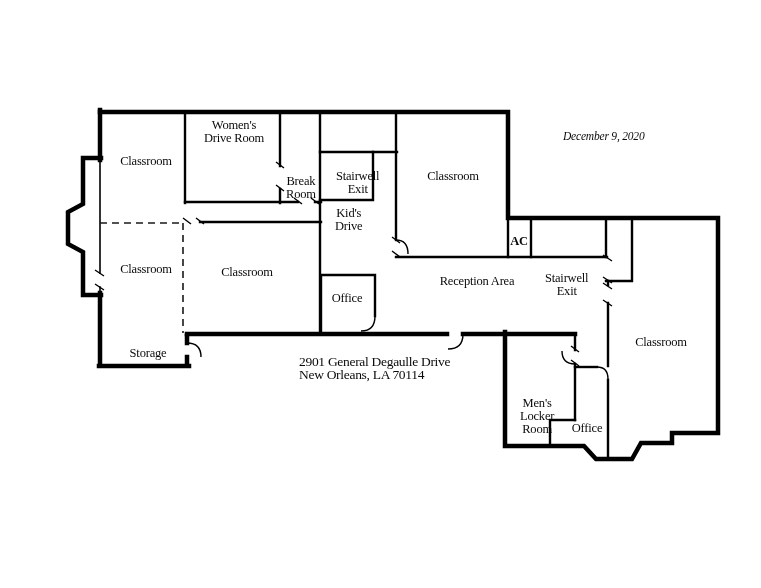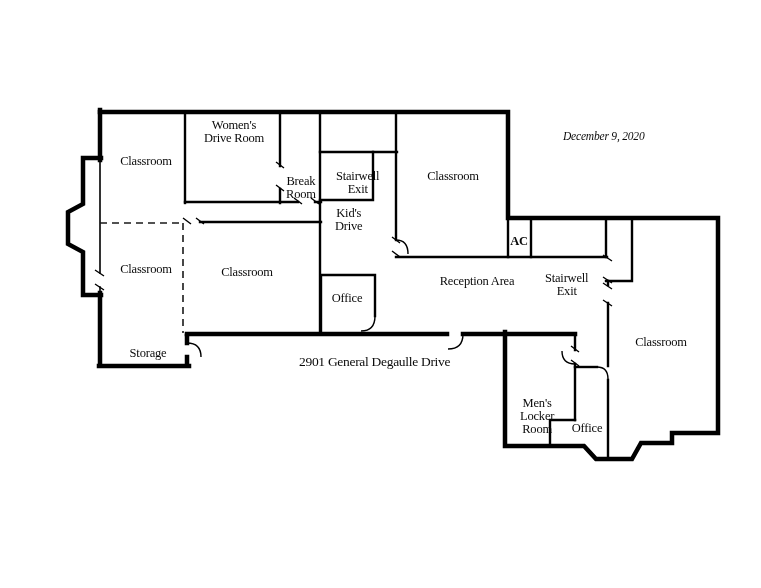--- a/index.html
+++ b/index.html
@@ -77,20 +77,21 @@
              M294,198 l8,6 M311,198 l8,6
              M276,162 l8,6 M276,185 l8,6
              M183,218 l8,6 M196,218 l8,6
              M571,346 l8,6 M571,360 l8,6"></path>
   </svg>
 
   <div class="date-label" style="left: 563px; top: 130px;">December 9, 2020</div>
 
   <div class="address-block" style="left: 299px; top: 356px;">
       <div>2901 General Degaulle Drive</div>
+      <div>New Orleans, LA 70114</div>
     </div>
 
   <div id="labels-layer">
       <div class="room-label" style="left: 146px; top: 161px;">
         <span>Classroom</span>
       </div>
       <div class="room-label" style="left: 234px; top: 132px;">
         <span>Women's</span>
         <span>Drive Room</span>
       </div>

